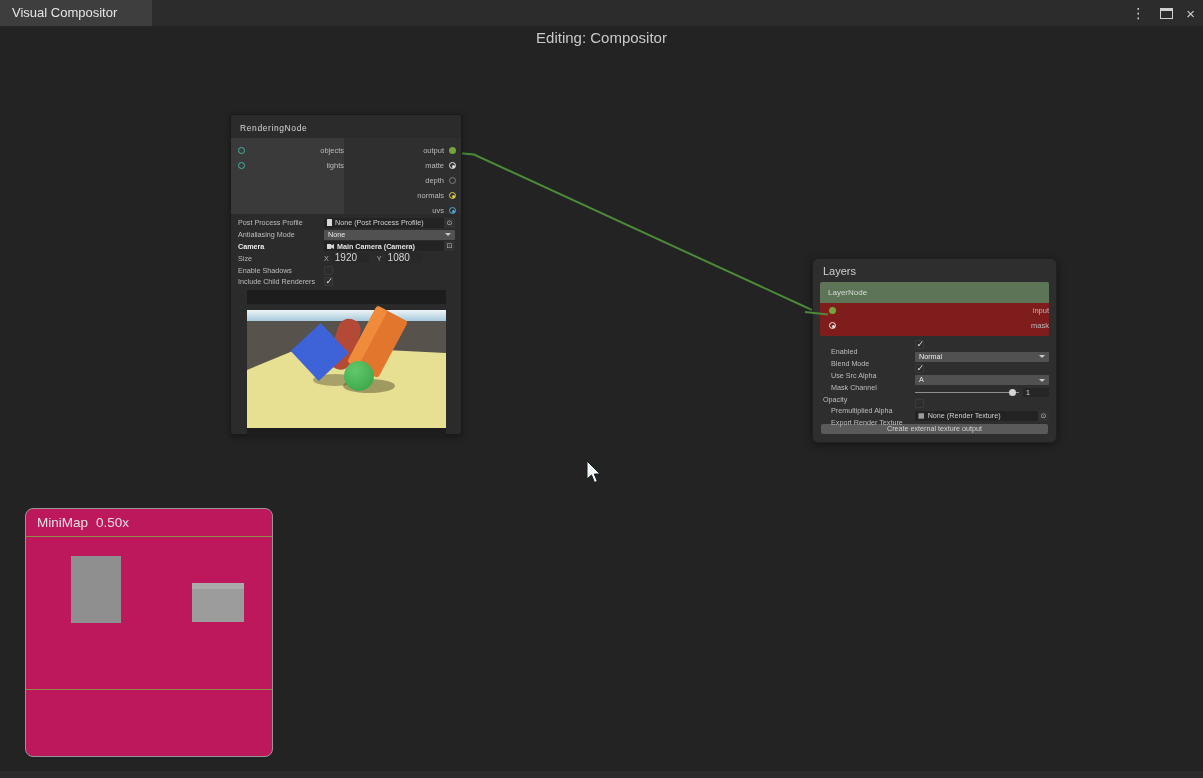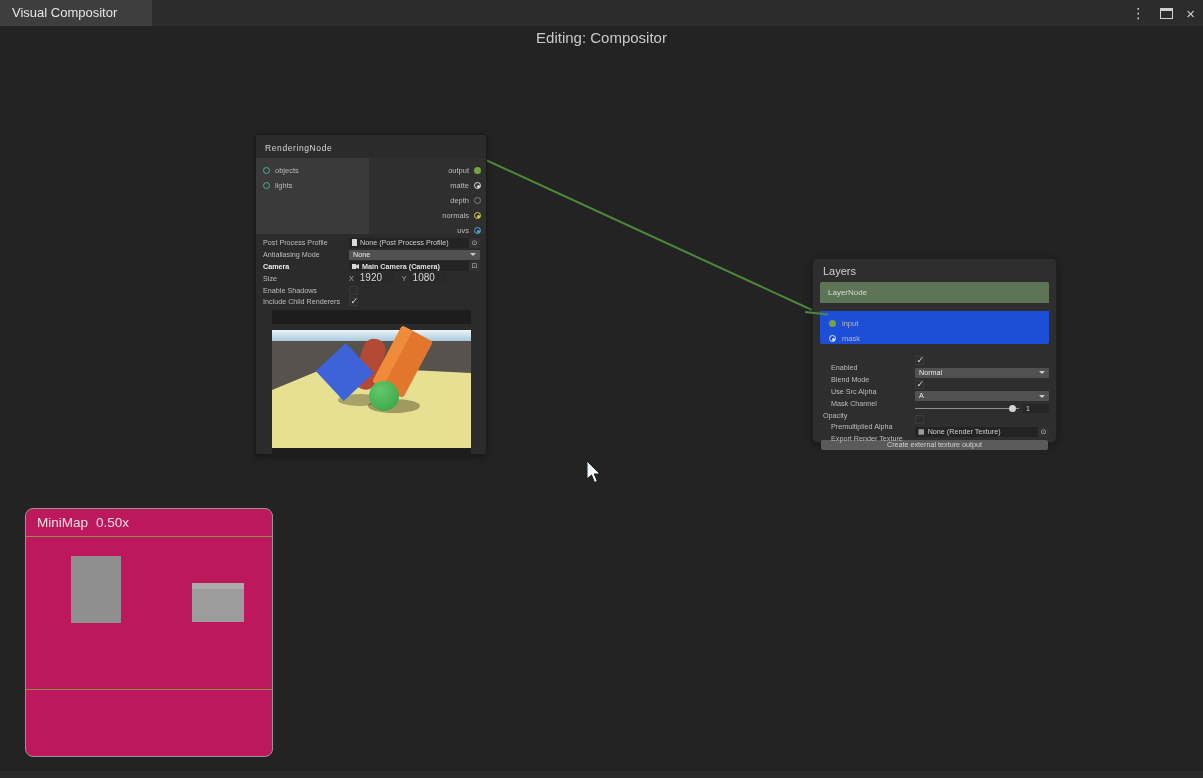--- a/index.html
+++ b/index.html
@@ -27,27 +27,27 @@
   .dot { display:inline-block; width:7px; height:7px; border-radius:50%; position:relative; flex:none; }
   .dot.ring { background:transparent; }
   .dot.ring::after { content:""; position:absolute; left:2px; top:2px; width:3px; height:3px; border-radius:50%; }
   .dot.teal   { border:1.6px solid #45b0a5; }
   .dot.green  { background:#76a33e; }
   .dot.white  { border:1.6px solid #e4e4e4; } .dot.white::after  { background:#e4e4e4; }
   .dot.gray   { border:1.6px solid #7d7d7d; }
   .dot.yellow { border:1.6px solid #e0cd4a; } .dot.yellow::after { background:#e0cd4a; }
   .dot.blue   { border:1.6px solid #4fa8d8; } .dot.blue::after   { background:#4fa8d8; }
   
-  #rnode { left:230px; top:134px; width:232px; height:321px;margin-left:25px; }
+  #rnode { left:230px; top:114px; width:232px; height:321px; }
   #rnode .hdr { height:23px; color:#d6d6d6; font-size:8.5px; letter-spacing:.6px;
                 padding:8px 0 0 9px; }
   .ports { display:flex; height:76px; background:#2f2f2f; }
   .ports .inbox  { width:113px; background:#3a3a3a; padding-top:5px; }
   .ports .outbox { flex:1; padding-top:5px; }
-  .prow { height:15px; display:flex; align-items:center; gap:5px; font-size:7.5px; color:#b9b9b9; }
+  .prow { height:15px; display:flex; align-items:center; gap:5px; font-size:7.5px; color:#b9b9b9;justify-content:space-between; }
   .inbox  .prow { padding-left:7px; }
   .outbox .prow { justify-content:flex-end; padding-right:5px; }
   .props { padding-top:3px; }
   .row { height:11.8px; display:flex; align-items:center; }
   .row .lbl { width:93px; padding-left:7px; font-size:7.2px; color:#bdbdbd; flex:none;
               white-space:nowrap; overflow:hidden; }
   .row .lbl.bold { color:#ececec; font-weight:bold; }
   .row .ctl { flex:1; margin-right:6px; display:flex; align-items:center; }
   .objfield { flex:1; display:flex; align-items:center; height:10px; background:#232323;
               border-radius:1px; font-size:7.2px; color:#cfcfcf; padding-left:3px; gap:3px;
@@ -71,22 +71,22 @@
   .texicon { font-size:7px; color:#c9c9c9; line-height:1; }
   .camtext { font-weight:bold; color:#e2e2e2; }
   .preview { width:199px; height:148px; margin:2px auto 0; background:#1d1d1d; }
   
   #layers { left:812px; top:258px; width:245px; height:185px; background:#2e2e2e;
             border:1px solid #202020; border-radius:6px; z-index:2;
             box-shadow:0 2px 8px rgba(0,0,0,.4); }
   #layers .ptitle { padding:6px 0 5px 10px; font-size:11px; color:#d0d0d0; }
   .lnhdr { margin:0 7px; height:21px; background:#5d7457; border-radius:2px 2px 0 0;
            font-size:8px; color:#d4dbd0; line-height:21px; padding-left:8px; }
-  .lports { margin:8px 7px; height:33px; background:#1d4ed8; position:relative;
-            border-radius:0 0 2px 2px; padding-top:5px; }
+  .lports { margin:0 7px; height:33px; background:#7f1d1d; position:relative;
+            border-radius:0 0 2px 2px; }
   .lports .prow { padding-left:9px; gap:6px; }
   .stub { position:absolute; left:-8px; top:48px; z-index:3; }
   .lrows { padding-top:3px; }
   #layers .row .lbl { width:102px; padding-left:18px;margin-top:14px; }
   #layers .row .lbl.outdent { padding-left:10px; }
   #layers .row .ctl { margin-right:7px; }
   .slider { flex:1; position:relative; height:9px; margin-right:4px; }
   .slider .track { position:absolute; left:0; right:0; top:4px; height:1px; background:#8f8f8f; }
   .slider .handle { position:absolute; right:3px; top:1px; width:7px; height:7px; border-radius:50%; background:#d4d4d4; }
   .sval { width:26px; height:9px; background:#262626; border-radius:1px; font-size:7px;

